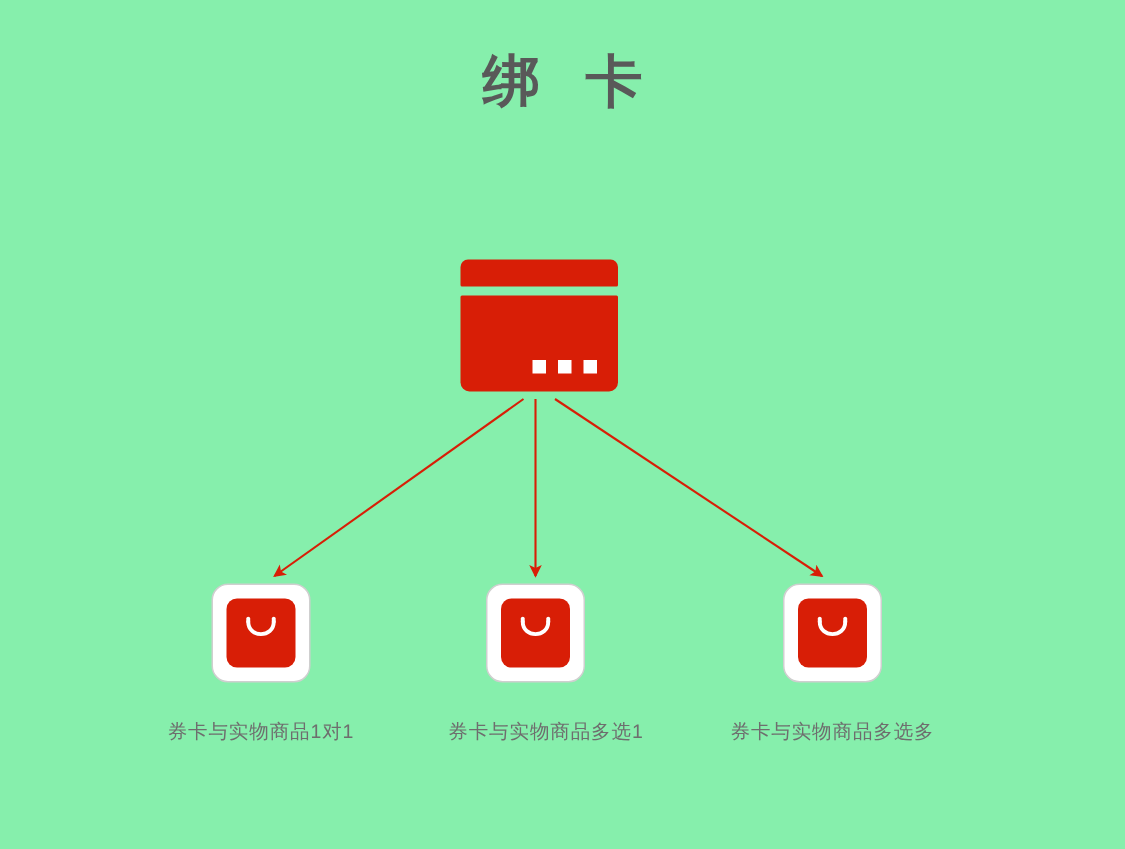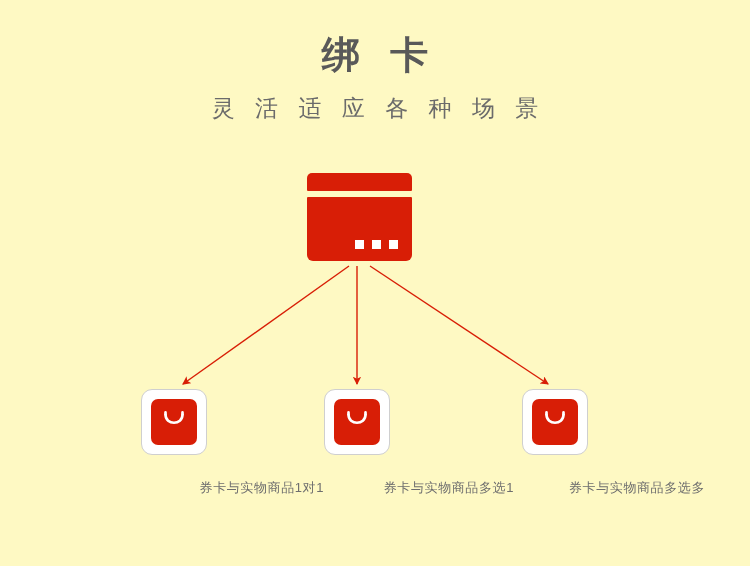--- a/index.html
+++ b/index.html
@@ -7,21 +7,21 @@
     padding: 0;
     background: #ffffff;
   }
   body {
     font-family: "Liberation Sans", "DejaVu Sans", sans-serif;
   }
   .page {
     position: relative;
     width: 750px;
     height: 566px;
-    background: #fef9c3;
+    background: #86efac;
     overflow: hidden;
   }
 
   
   .title {
     position: absolute;
     left: 0;
     top: 29px;
     width: 750px;
     text-align: center;
@@ -119,39 +119,38 @@
   .bag svg {
     position: absolute;
     left: 0;
     top: 0;
   }
 
   
   .caption {
     position: absolute;
     top: 478px;
-    text-align: right;
+    text-align: center;
     font-size: 13px;
     color: #6e6e6e;
     letter-spacing: 0.6px;
     line-height: 19px;
     white-space: nowrap;
   }
   .cap-n1 { left: 24px; width: 300px; }
   .cap-n2 { left: 214px; width: 300px; }
   .cap-n3 { left: 405px; width: 300px; }
 </style>
 </head>
 <body>
 
 <div class="page">
 
   <div class="title">绑 卡</div>
 
-  <div class="subtitle">灵 活 适 应 各 种 场 景</div>
 
   <div class="card-icon">
     <div class="card-strip"></div>
     <div class="card-body">
       <span class="card-dot d1"></span>
       <span class="card-dot d2"></span>
       <span class="card-dot d3"></span>
     </div>
   </div>
 

